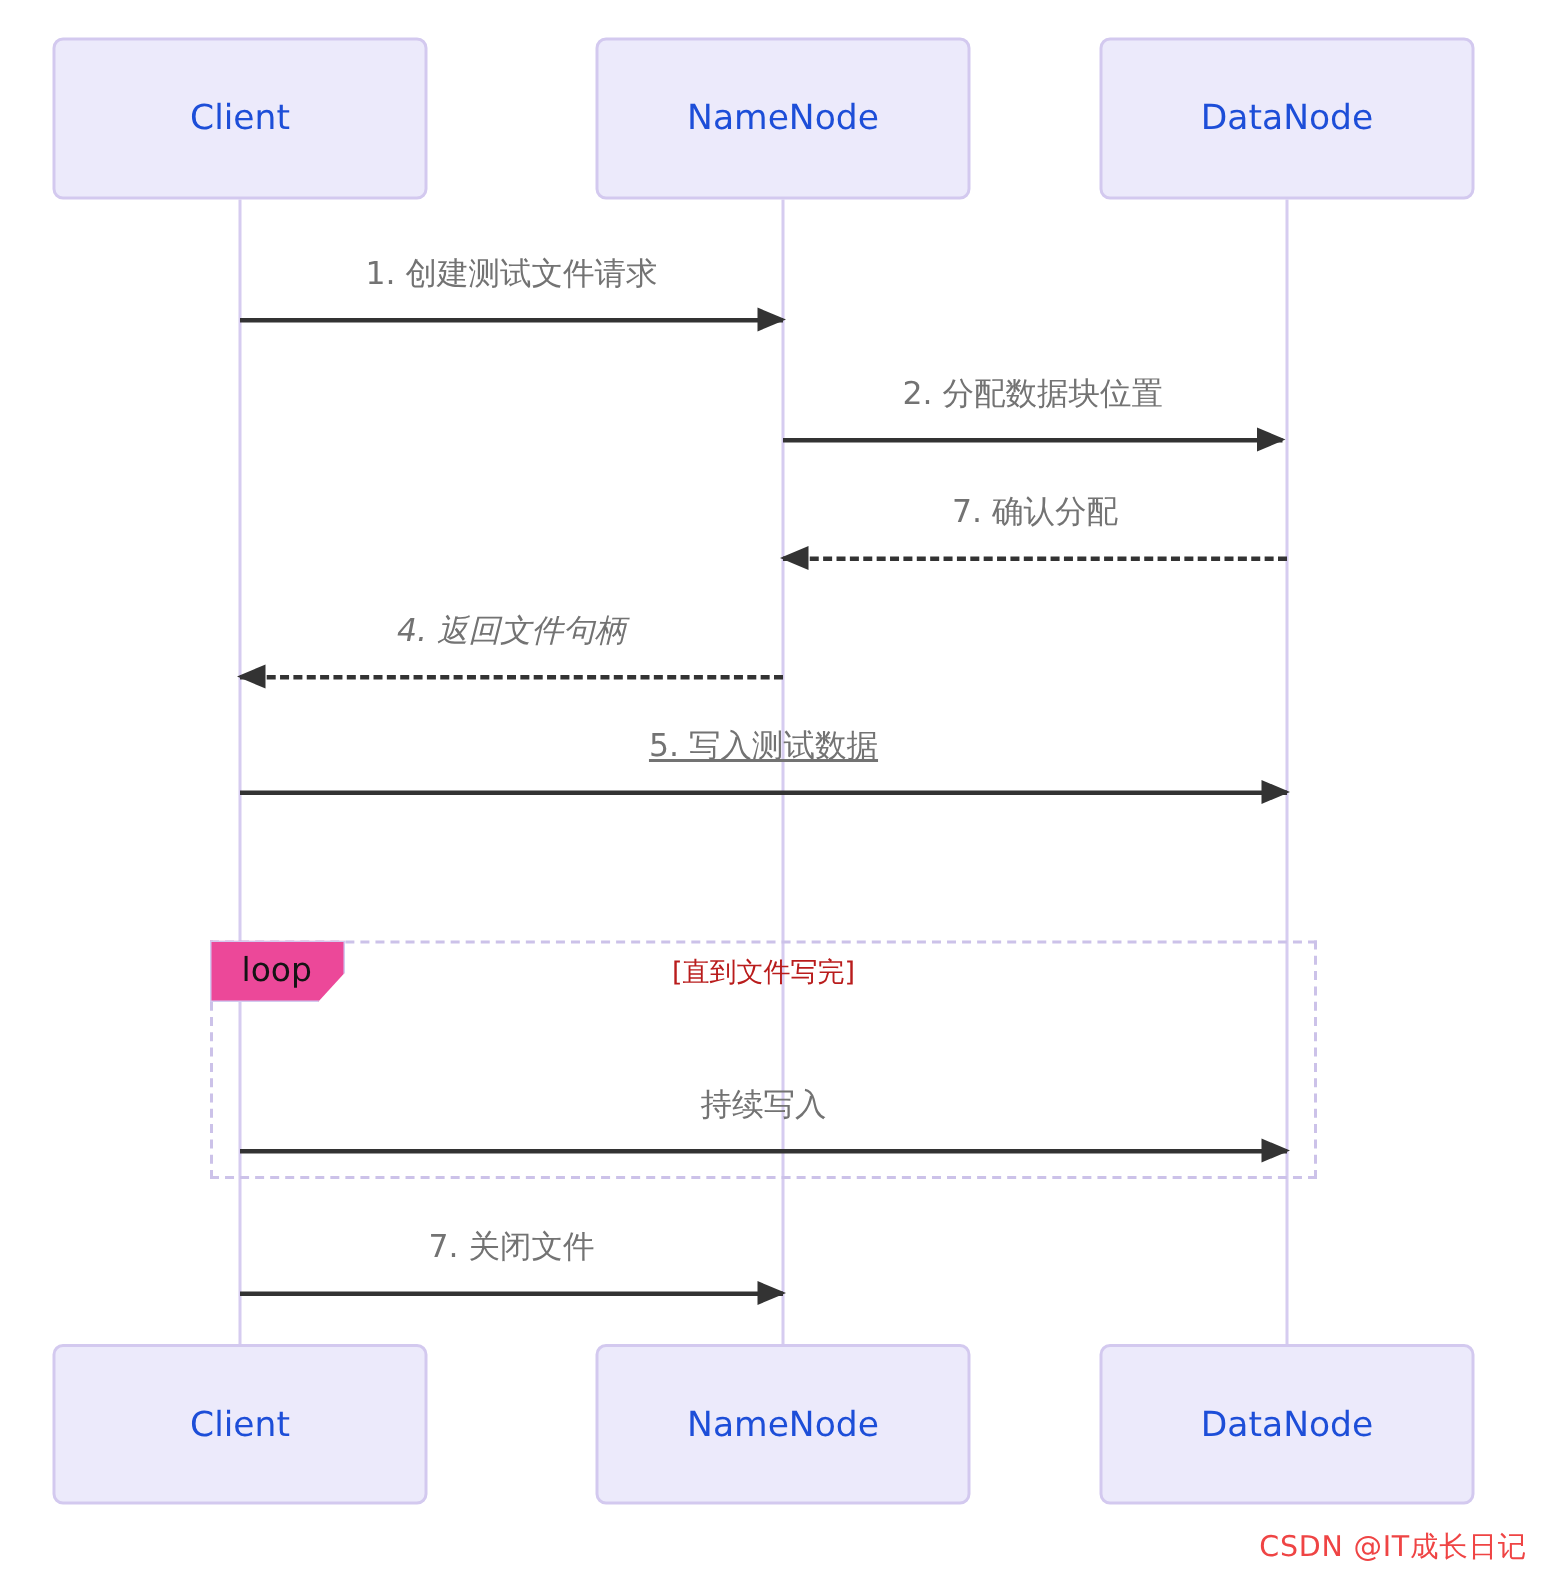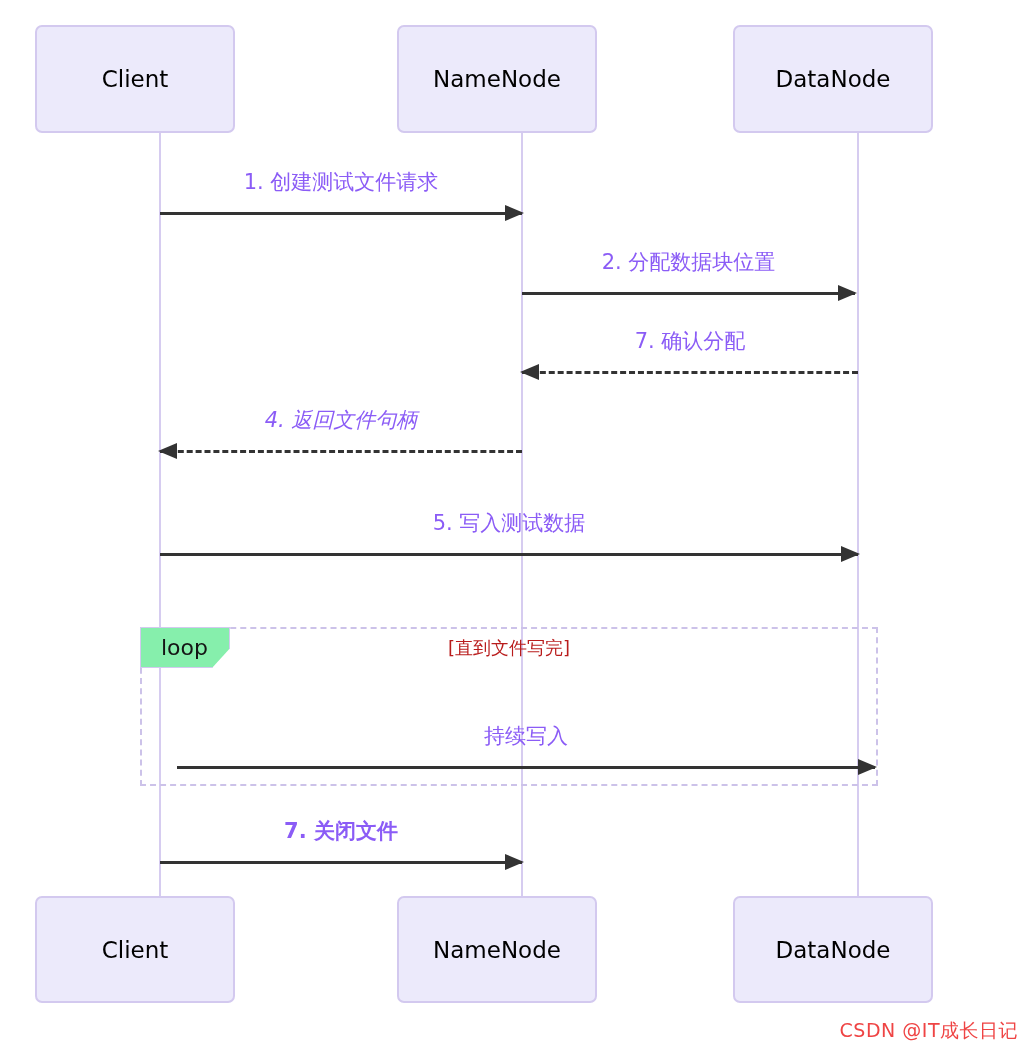--- a/index.html
+++ b/index.html
@@ -4,24 +4,24 @@
 <style>
   html,body{margin:0;padding:0;}
   body{
     width:1030px;height:1048px;background:#ffffff;position:relative;overflow:hidden;
     font-family:"DejaVu Sans","Liberation Sans",sans-serif;
   }
   .stage{position:absolute;left:0;top:0;width:1030px;height:1048px;}
 
   
   .actor-box{
-    position:absolute;width:200px;height:108px;
+    position:absolute;width:250px;height:108px;
     background:#ECEAFB;border:2px solid #D3C9EF;border-radius:7px;
     display:flex;align-items:center;justify-content:center;
-    font-size:23px;color:#000000;box-sizing:border-box;
+    font-size:23px;color:#1d4ed8;box-sizing:border-box;
   }
   .a-client-top{left:35px;top:25px;}
   .a-namenode-top{left:397px;top:25px;}
   .a-datanode-top{left:733px;top:25px;}
   .a-client-bot{left:35px;top:896px;height:107px;}
   .a-namenode-bot{left:397px;top:896px;height:107px;}
   .a-datanode-bot{left:733px;top:896px;height:107px;}
 
   
   .lifeline{position:absolute;top:133px;height:763px;width:2px;background:#D6CCF0;}
@@ -29,48 +29,48 @@
   .ll-namenode{left:521px;}
   .ll-datanode{left:857px;}
 
   
   .loop-frame{
     position:absolute;left:140px;top:627px;width:738px;height:159px;
     border:2px dashed #CCC2E9;box-sizing:border-box;
   }
   .loop-tab{
     position:absolute;left:-2px;top:-2px;width:90px;height:41px;
-    background:#86efac;border:1px solid #D3C9EF;box-sizing:border-box;
+    background:#ec4899;border:1px solid #D3C9EF;box-sizing:border-box;
     clip-path:polygon(0 0,100% 0,100% 52%,80% 100%,0 100%);
     display:flex;align-items:center;font-size:22px;color:#141414;
     padding-left:20px;
   }
   .loop-condition{
     position:absolute;left:0;top:7px;width:100%;text-align:center;
     font-size:18px;color:#b91c1c;
   }
 
   
-  .msg{position:absolute;font-size:21px;color:#8b5cf6;}
+  .msg{position:absolute;font-size:21px;color:#737373;}
   .msg .label{text-align:center;line-height:28px;margin-bottom:16px;}
   .msg .line{position:relative;height:0;border-top:3px solid #333333;}
   .msg.dashed .line{border-top-style:dashed;}
   .ah-right{position:absolute;right:-2px;top:-10px;width:0;height:0;
     border-left:19px solid #333333;border-top:8px solid transparent;border-bottom:8px solid transparent;}
   .ah-left{position:absolute;left:-2px;top:-10px;width:0;height:0;
     border-right:19px solid #333333;border-top:8px solid transparent;border-bottom:8px solid transparent;}
 
   .m1{left:160px;top:168px;width:362px;}
   .m2{left:522px;top:248px;width:333px;}
   .m3{left:522px;top:327px;width:336px;}
   .m4{left:160px;top:406px;width:362px;font-style:italic;}
-  .m5{left:160px;top:509px;width:698px;}
+  .m5{left:160px;top:483px;width:698px;text-decoration:underline;}
   .m6{left:160px;top:565px;width:698px;}
-  .m7{left:160px;top:722px;width:698px;margin-left:17px;}
-  .m8{left:160px;top:817px;width:362px;font-weight:bold;}
+  .m7{left:160px;top:722px;width:698px;}
+  .m8{left:160px;top:817px;width:362px;}
 
   
   .watermark{
     position:absolute;right:12px;top:1018px;font-size:19px;color:#ef4444;
     letter-spacing:0.5px;
   }
 </style>
 </head>
 <body>
 

